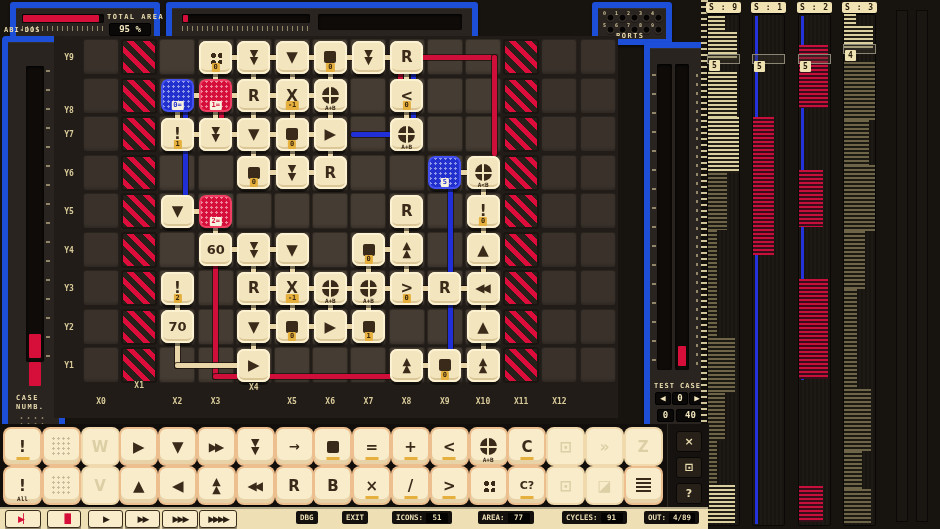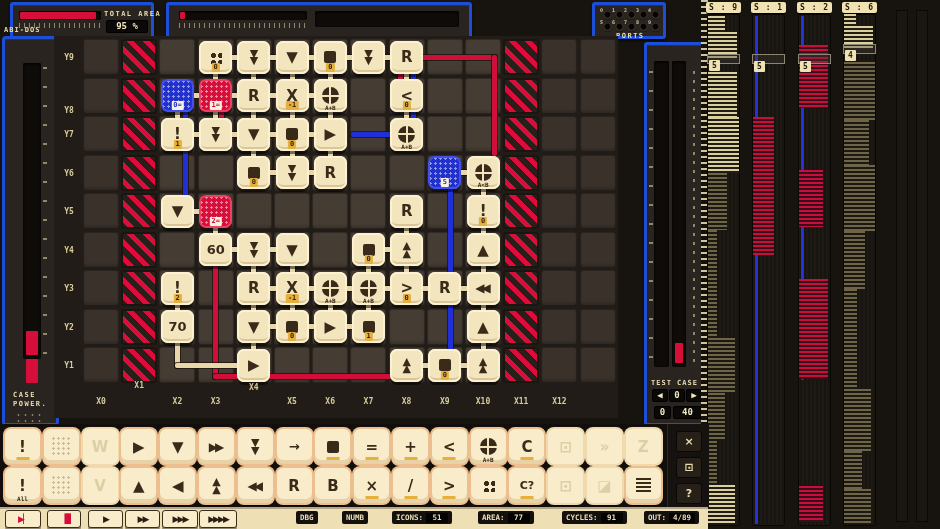--- a/index.html
+++ b/index.html
@@ -1,19 +1,19 @@
 <!DOCTYPE html>
 <html><head>
 <meta charset="utf-8">
 <style>
   html,body{margin:0;padding:0;background:#0d0b09}
   #app{position:relative;width:940px;height:529px;background:#17130f;overflow:hidden;
        font-family:"DejaVu Sans Mono",monospace}
   .abs{position:absolute}
-  .panel{position:absolute;background:#2a2420;border:3px solid #1d4ed8;border-radius:3px;
+  .panel{position:absolute;background:#2a2420;border:6px solid #1d4ed8;border-radius:3px;
          box-shadow:inset 0 1px 0 rgba(255,255,255,.06),0 2px 3px rgba(0,0,0,.55)}
   .lbl{position:absolute;color:#e9dcae;font:bold 7px "DejaVu Sans Mono",monospace;letter-spacing:1.5px;white-space:nowrap}
   .vbox{position:absolute;background:#0b0908;color:#f2e6bd;font:bold 9px "DejaVu Sans Mono",monospace;
         text-align:center;border-radius:2px;border:1px solid #000;line-height:11px}
   .track{position:absolute;background:#0e0b09;border-radius:2px;box-shadow:inset 0 1px 3px #000}
   .redfill{position:absolute;background:#d60f3a;border-radius:1px}
   .hticks{position:absolute;height:5px;background:repeating-linear-gradient(90deg,#93876a 0 1px,transparent 1px 5px)}
   .vticks{position:absolute;width:4px;background:repeating-linear-gradient(180deg,#93876a 0 2px,transparent 2px 19px)}
   
   #gridwrap{position:absolute;left:54px;top:36px;width:564px;height:382px;background:#211c17}
@@ -131,21 +131,21 @@
   <div class="lbl" style="left:616px;top:32px">PORTS</div>
 
   <div class="lbl" style="left:4px;top:26px;letter-spacing:1px">ABI-DOS</div>
   <div class="panel" style="left:2px;top:36px;width:51px;height:384px;border-radius:4px">
     <div class="track" style="left:18px;top:24px;width:18px;height:296px">
       <div class="redfill" style="left:3px;top:268px;width:12px;height:24px"></div>
       <div class="redfill" style="left:3px;top:296px;width:12px;height:24px"></div>
     </div>
     <div class="vticks" style="left:38px;top:28px;height:288px"></div>
     <div class="lbl" style="left:8px;top:352px">CASE</div>
-    <div class="lbl" style="left:8px;top:361px">POWER.</div>
+    <div class="lbl" style="left:8px;top:361px">NUMB.</div>
     <div class="ldots" style="left:10px;top:373px"></div>
   </div>
 
   <div id="gridwrap">
     <div id="cells" class="abs">
         <div class="cell dk" style="left: 29px; top: 3px;"></div>
         <div class="cell hatch" style="left: 67.2px; top: 3px;"></div>
         <div class="cell" style="left: 105.4px; top: 3px;"></div>
         <div class="cell" style="left: 143.6px; top: 3px;"></div>
         <div class="cell" style="left: 181.8px; top: 3px;"></div>
@@ -629,21 +629,21 @@
         <div class="sbar dim" style="top: 48px; height: 58px; width: 31px;"></div>
         <div class="sbar dim" style="top: 106px; height: 45px; width: 25px;"></div>
         <div class="sbar dim" style="top: 151px; height: 66px; width: 31px;"></div>
         <div class="sbar dim" style="top: 217px; height: 58px; width: 21px;"></div>
         <div class="sbar dim" style="top: 275px; height: 100px; width: 13px;"></div>
         <div class="sbar dim" style="top: 375px; height: 62px; width: 27px;"></div>
         <div class="sbar dim" style="top: 437px; height: 38px; width: 18px;"></div>
         <div class="sbar dim" style="top: 475px; height: 34px; width: 27px;"></div>
         <div class="cursor" style="top: 30px; left: 0px; width: 31px;"></div>
       </div>
-      <div class="shead" style="left: 842px;">S : 6</div>
+      <div class="shead" style="left: 842px;">S : 3</div>
       <div class="sbadge" style="left: 845px; top: 50px;">4</div>
     </div>
   <div class="abs" style="left:896px;top:10px;width:12px;height:512px;background:#1a1611;box-shadow:inset 0 0 0 1px #0b0907"></div>
   <div class="abs" style="left:916px;top:10px;width:12px;height:512px;background:#1a1611;box-shadow:inset 0 0 0 1px #0b0907"></div>
 
   <div class="abs" style="left:0;top:424px;width:708px;height:83px;background:#110e0b"></div>
   <div id="toolbar">
       <div class="tb" style="left: 5px; top: 429px;">
         <span>!</span>
         <div class="ubbar"></div>
@@ -780,21 +780,21 @@
       <div class="key" style="left: 125px; width: 33px;">▶▶</div>
       <div class="key" style="left: 162px; width: 34px;">▶▶▶</div>
       <div class="key" style="left: 199px; width: 36px;">▶▶▶▶</div>
       <div class="pill" style="left: 246px; margin-top: 23px;">
         <span>KEY</span>
       </div>
       <div class="pill" style="left: 296px;">
         <span>DBG</span>
       </div>
       <div class="pill" style="left: 342px;">
-        <span>NUMB</span>
+        <span>EXIT</span>
       </div>
       <div class="pill" style="left: 392px;">
         <span>ICONS:</span>
         <span class="pv">51</span>
       </div>
       <div class="pill" style="left: 478px;">
         <span>AREA:</span>
         <span class="pv">77</span>
       </div>
       <div class="pill" style="left: 562px;">

